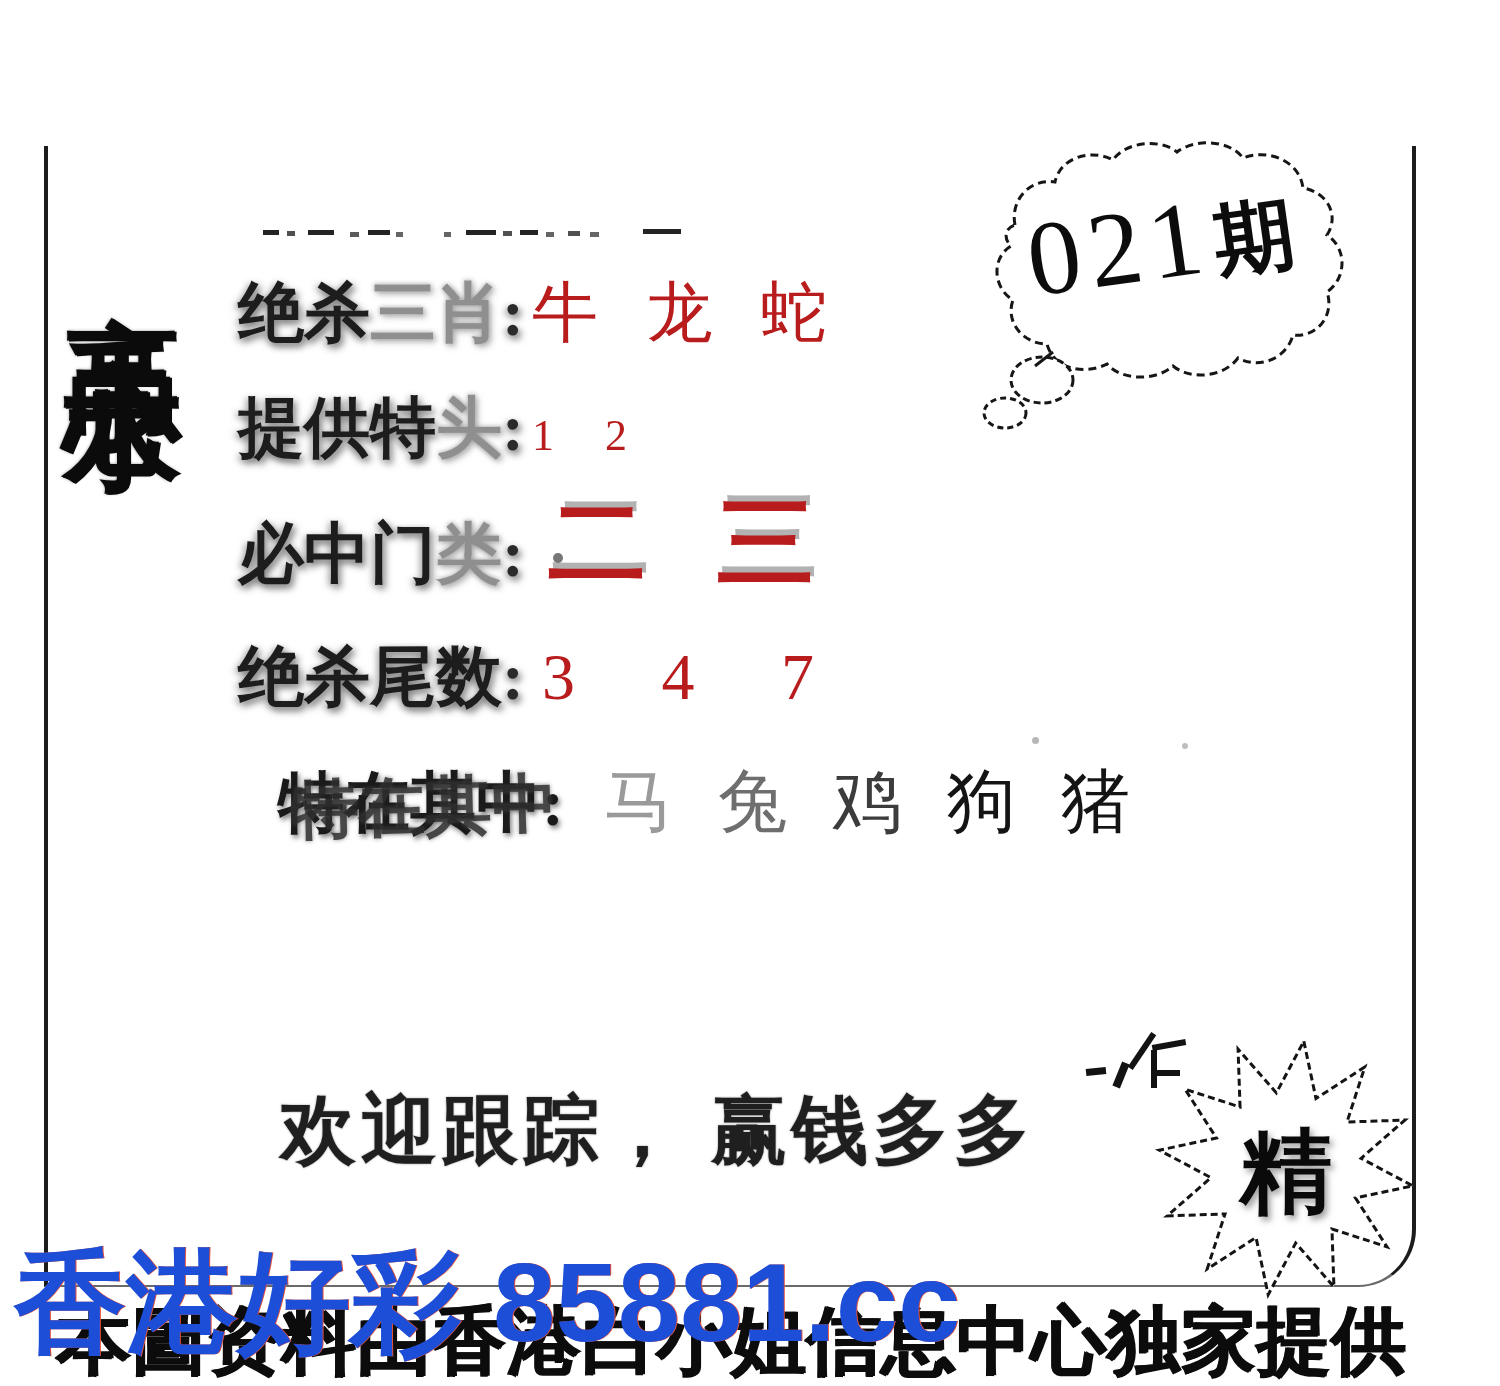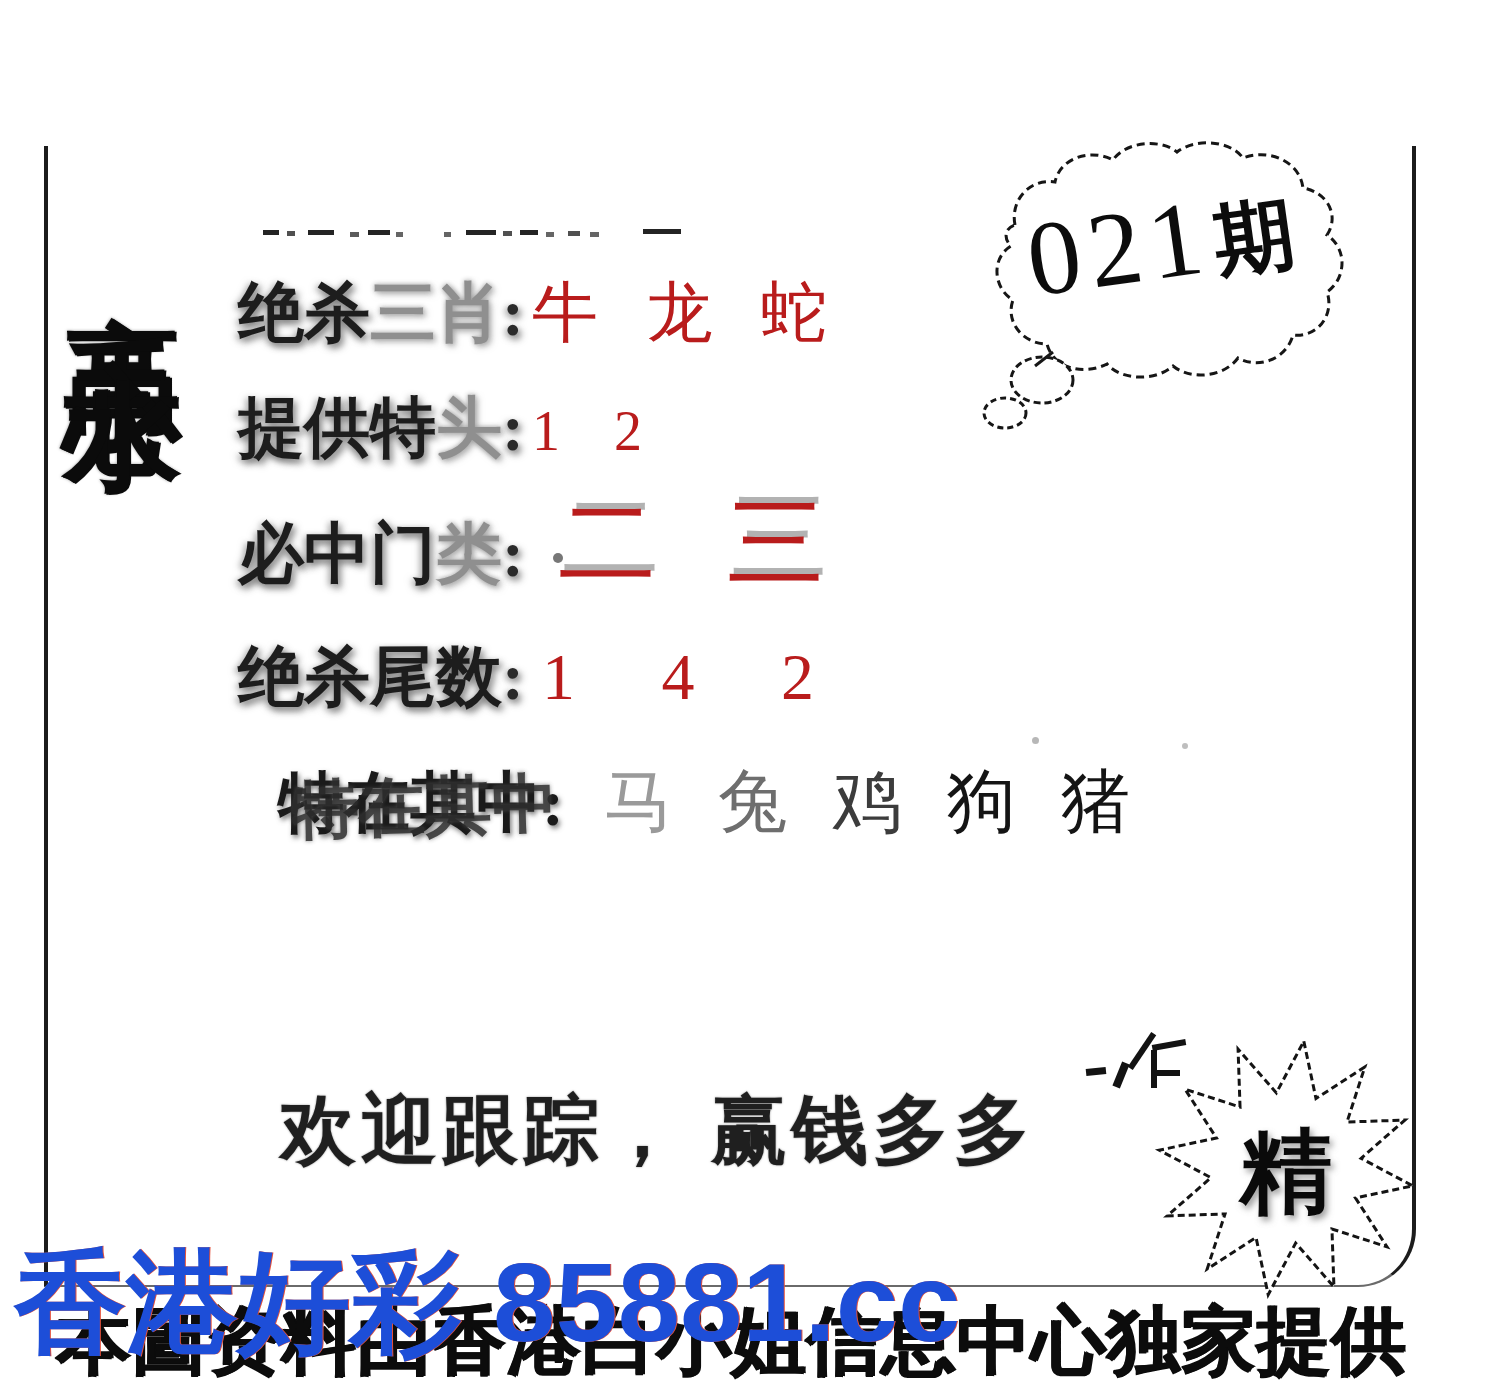--- a/index.html
+++ b/index.html
@@ -21,22 +21,22 @@
     color:#0b0b0b;text-shadow:2px 1px 0 #0b0b0b, 0 0 3px rgba(40,40,40,.5);
   }
   
   .row{position:absolute;left:238px;display:flex;align-items:baseline;white-space:nowrap;}
   .lab{font-size:66px;font-weight:bold;color:#1d1d1d;
        text-shadow:3px 4px 7px rgba(110,110,110,.85), -3px 2px 6px rgba(130,130,130,.55);}
   .lite{color:#8f8f8f;text-shadow:0 0 5px rgba(150,150,150,.9), 3px 3px 6px rgba(140,140,140,.6);}
   .col{color:#2a2a2a;}
   .val{font-size:66px;color:#b91c1c;margin-left:8px;}
   .r1{top:268px;} .v1{word-spacing:32px;}
-  .r2{top:383px;} .v2{word-spacing:40px;font-size:56px;}
-  .r3{top:478px;} .v3{font-size:98px;margin-left:34px;word-spacing:46px;font-weight:normal;
+  .r2{top:383px;} .v2{word-spacing:40px;font-size:44px;}
+  .r3{top:478px;} .v3{font-size:98px;margin-left:24px;word-spacing:46px;font-weight:bold;
        text-shadow:4px -6px 0 rgba(145,145,145,.7);}
   .r4{top:574px;} .v4{font-size:54px;margin-left:4px;}
   .r5{top:632px;} .v5{word-spacing:70px;margin-left:18px;}
   .r6{top:756px;}
   .overlab{position:relative;display:inline-block;margin-left:40px;}
   .op1{font-size:66px;font-weight:bold;color:#1a1a1a;
        text-shadow:2px 3px 5px rgba(100,100,100,.8);}
   .op2{position:absolute;left:15px;top:9px;font-size:64px;font-weight:bold;color:#2e2e2e;
        opacity:.88;transform:rotate(-1.5deg) scaleX(1.04);transform-origin:left bottom;
        text-shadow:0 0 4px rgba(90,90,90,.8);}
@@ -145,21 +145,21 @@
   </div>
 
   <div class="row r3">
     <span class="lab"><span>必中门</span><span class="lite">类</span><span class="col">:</span></span>
     <span class="val v3">二 三</span>
   </div>
 
 
   <div class="row r5">
     <span class="lab"><span>绝杀尾数</span><span class="lite"></span><span class="col">:</span></span>
-    <span class="val v5">1 4 2</span>
+    <span class="val v5">3 4 7</span>
   </div>
 
   <div class="row r6">
     <span class="overlab">
       <span class="op1"><span>特在其中</span><span>:</span></span>
       <span class="op2">特在其中</span>
     </span>
     <span class="animals"><span class="a0">马</span> <span class="a1">兔</span> <span class="a2">鸡</span> <span class="a3">狗</span> <span class="a4">猪</span></span>
   </div>
 

